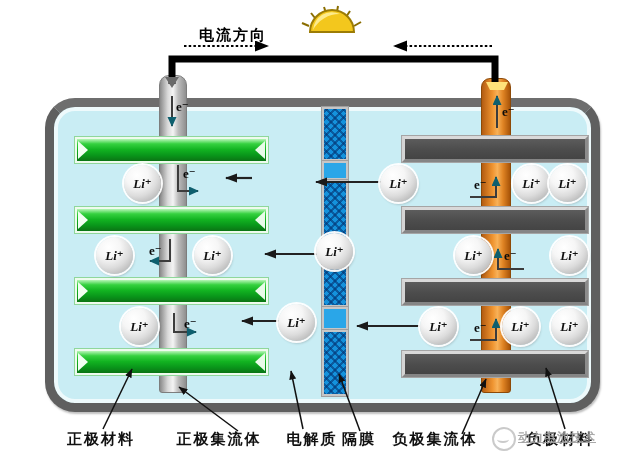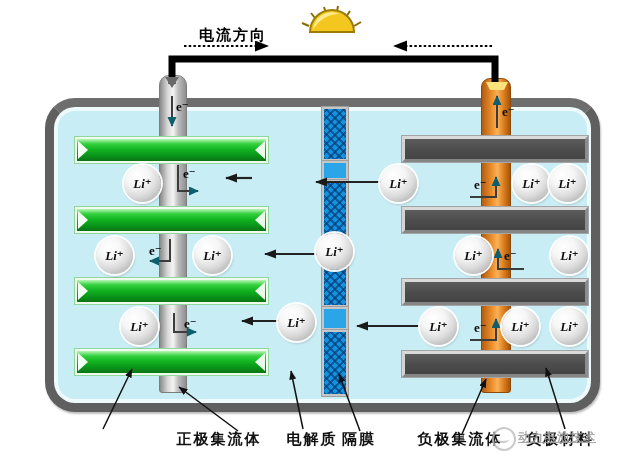--- a/index.html
+++ b/index.html
@@ -209,22 +209,23 @@
 
   <div class="elabel" style="left:176px;top:100px">e⁻</div>
   <div class="elabel" style="left:183px;top:167px">e⁻</div>
   <div class="elabel" style="left:149px;top:244px">e⁻</div>
   <div class="elabel" style="left:184px;top:317px">e⁻</div>
   <div class="elabel" style="left:502px;top:105px">e⁻</div>
   <div class="elabel" style="left:474px;top:178px">e⁻</div>
   <div class="elabel" style="left:504px;top:249px">e⁻</div>
   <div class="elabel" style="left:474px;top:321px">e⁻</div>
 
+  <div class="botlabel" style="left:101px">正极材料</div>
   <div class="botlabel" style="left:219px">正极集流体</div>
   <div class="botlabel" style="left:312px">电解质</div>
   <div class="botlabel" style="left:359px">隔膜</div>
-  <div class="botlabel" style="left:460px">负极集流体</div>
+  <div class="botlabel" style="left:435px">负极集流体</div>
   <div class="botlabel" style="left:560px">负极材料</div>
 
   <div class="wm-circle"></div>
   <div class="wm-text">动力电池技术</div>
 
 </div>
 
 </body></html>

